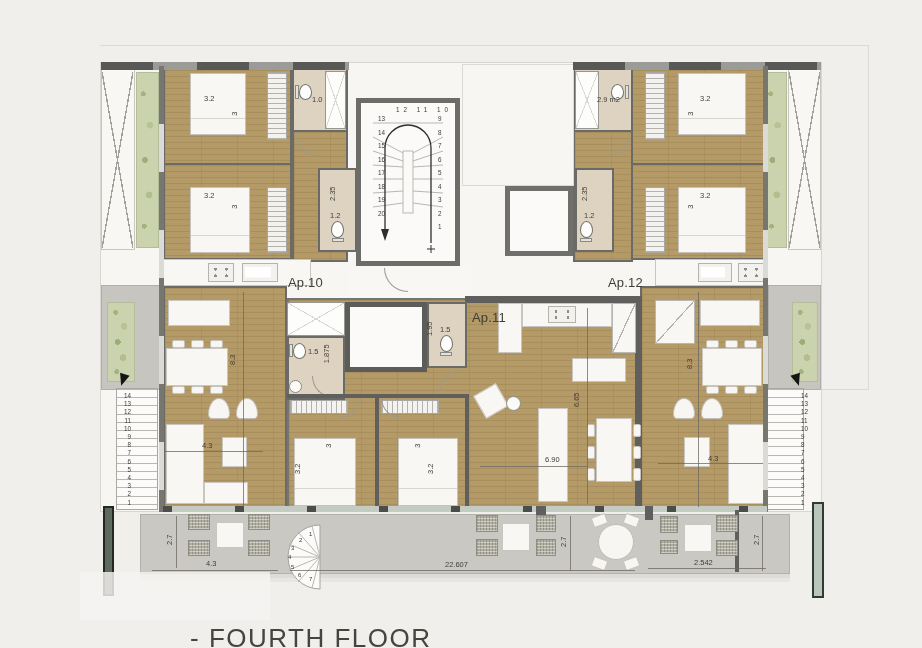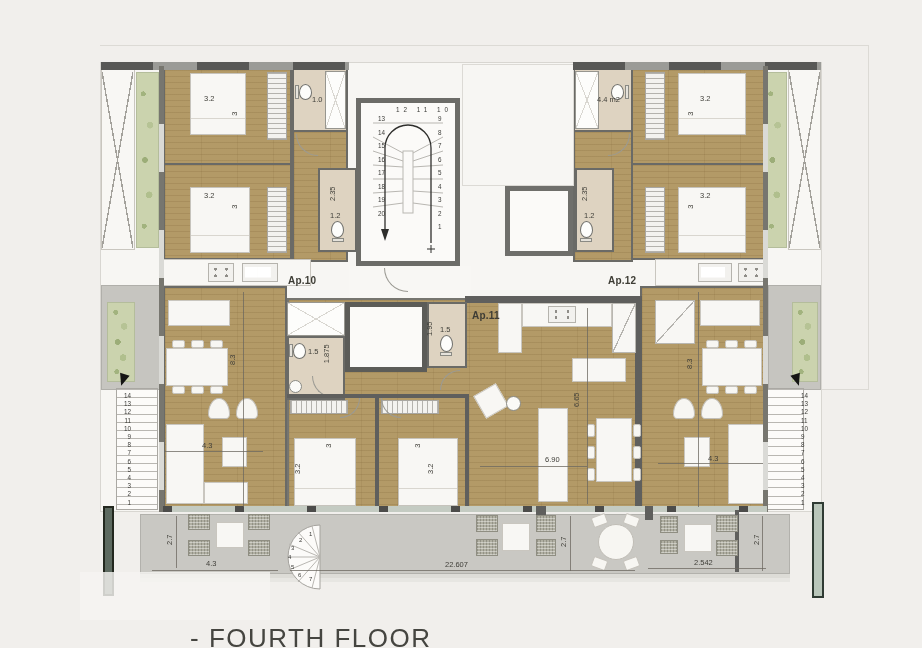--- a/index.html
+++ b/index.html
@@ -50,21 +50,21 @@
     repeating-linear-gradient(90deg,rgba(70,70,60,.28) 0 1px,transparent 1px 3px);}
   .steps{background:#fcfbf9;border:1px solid #aaa8a3;background-image:
     repeating-linear-gradient(180deg,#b9b7b2 0 1px,transparent 1px 8.2px);}
   .wall{background:#5f5f5d;}
   .walltop{background:repeating-linear-gradient(90deg,#585856 0 52px,#9b9b97 52px 96px);}
   .wallwin{background:repeating-linear-gradient(180deg,#77766f 0 58px,#dadad6 58px 106px);}
   .wallbot{background:repeating-linear-gradient(90deg,#4c4c4a 0 9px,#c4cbc2 9px 72px);}
   .terr{background:#c9c8c3;border:1px solid #b2b1ac;box-shadow:0 4px 0 #dddcd7,0 8px 0 #e7e6e2;}
   .dim{font-size:7.5px;line-height:1;color:#3f3e38;white-space:nowrap;}
   .rot{transform:rotate(-90deg);transform-origin:center;text-align:center;}
-  .ap{font-size:10px;font-weight:700;color:#3e3d35;letter-spacing:.2px;}
+  .ap{font-size:13px;font-weight:400;color:#3e3d35;letter-spacing:.2px;}
   .nums{font-size:6.3px;color:#3c3c38;white-space:pre-line;line-height:8.2px;}
   .snum{font-size:6px;color:#3c3c38;}
   .dimline{background:#6b675f;opacity:.75;}
   .ghost{background:#dcdad5;}
   .tri{width:0;height:0;border-left:5px solid transparent;border-right:5px solid transparent;border-top:12px solid #151513;}
   .arc{border:1px solid #9b9a93;border-radius:0 0 0 100%;border-top:none;border-right:none;}
   .title{font-size:26px;color:#454540;letter-spacing:1.5px;white-space:nowrap;}
 </style>
 </head>
 <body>
@@ -362,21 +362,21 @@
   <span class="dim" style="left:545px;top:456px;">6.90</span>
   <span class="dim rot" style="left:283px;top:465px;width:30px;">3.2</span>
   <span class="dim rot" style="left:314px;top:442px;width:30px;">3</span>
   <span class="dim rot" style="left:416px;top:465px;width:30px;">3.2</span>
   <span class="dim rot" style="left:403px;top:442px;width:30px;">3</span>
 
   <span class="dim" style="left:700px;top:95px;">3.2</span>
   <span class="dim rot" style="left:676px;top:110px;width:30px;">3</span>
   <span class="dim" style="left:700px;top:192px;">3.2</span>
   <span class="dim rot" style="left:676px;top:203px;width:30px;">3</span>
-  <span class="dim" style="left:597px;top:96px;">4.4 m2</span>
+  <span class="dim" style="left:597px;top:96px;">2.9 m2</span>
   <span class="dim rot" style="left:570px;top:190px;width:30px;">2.35</span>
   <span class="dim" style="left:584px;top:212px;">1.2</span>
   <span class="dim rot" style="left:675px;top:360px;width:30px;">8.3</span>
   <span class="dim" style="left:708px;top:455px;">4.3</span>
 
   <span class="dim rot" style="left:155px;top:536px;width:30px;">2.7</span>
   <span class="dim" style="left:206px;top:560px;">4.3</span>
   <span class="dim" style="left:445px;top:561px;">22.607</span>
   <span class="dim rot" style="left:549px;top:538px;width:30px;">2.7</span>
   <span class="dim" style="left:694px;top:559px;">2.542</span>

